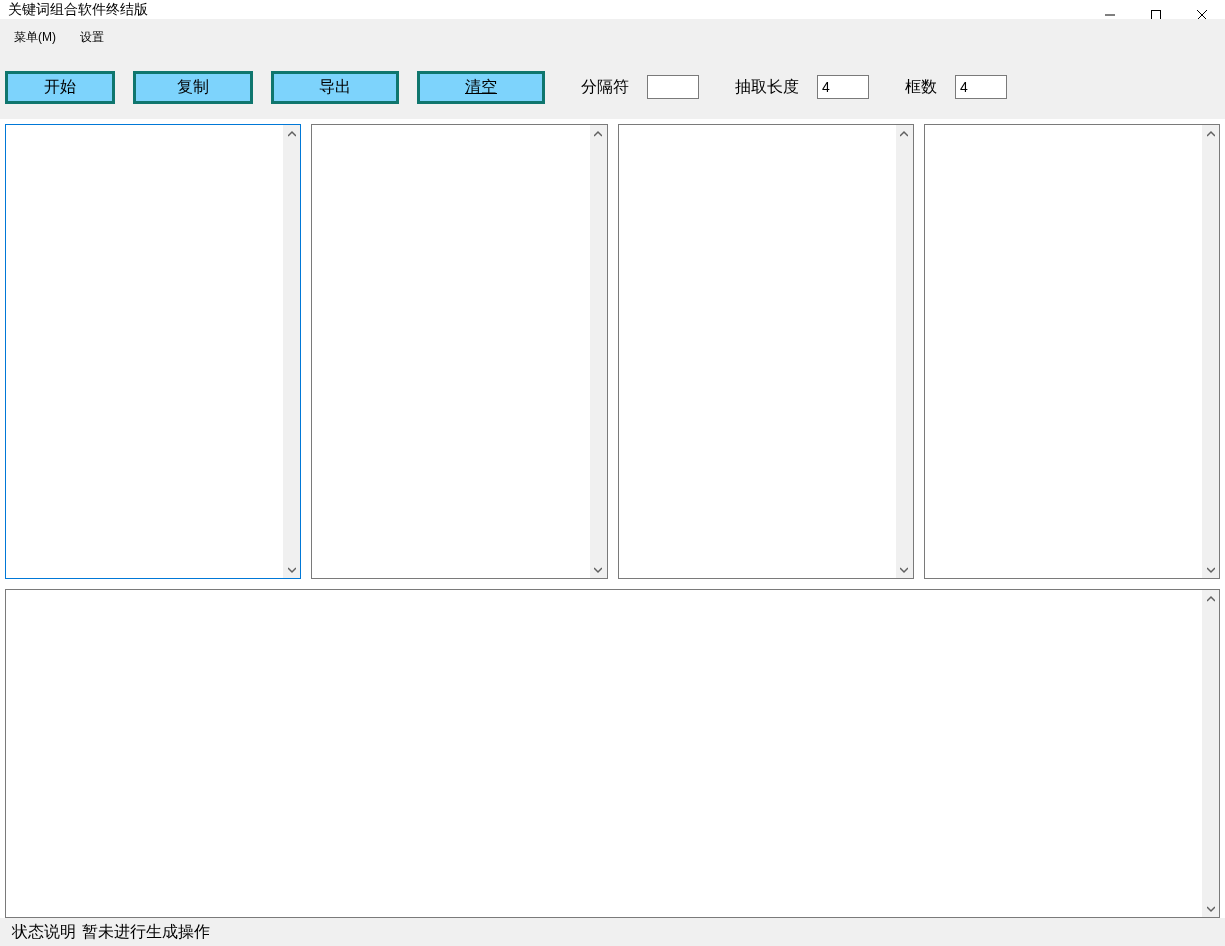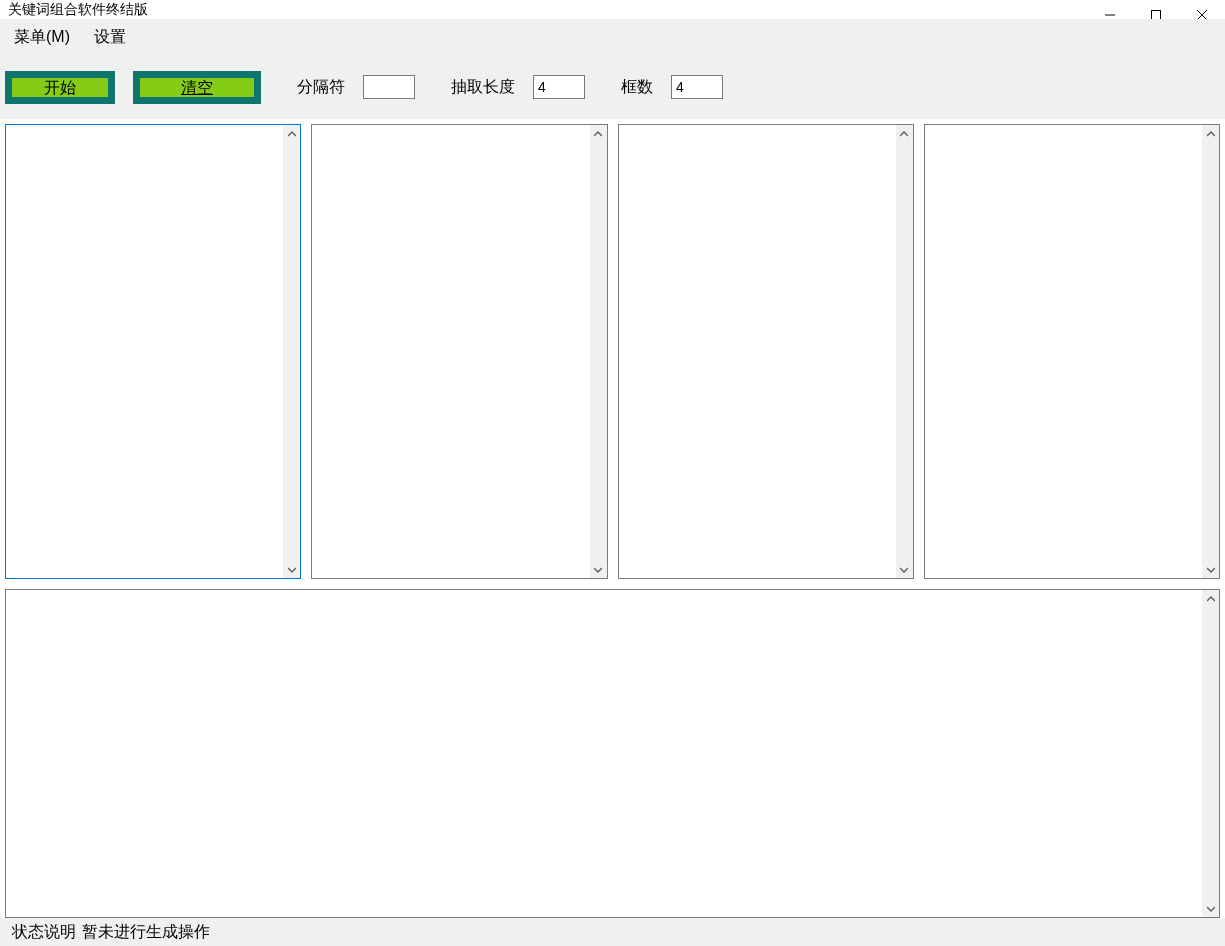--- a/index.html
+++ b/index.html
@@ -50,39 +50,39 @@
       fill: none;
     }
     
     .menubar {
       height: 36px;
       background: #f0f0f0;
       display: flex;
       align-items: center;
       padding-left: 14px;
       gap: 24px;
-      font-size: 16px;
+      font-size: 12px;
       color: #000;
     }
     .menubar-item {
       cursor: pointer;
     }
     
     .toolbar {
       height: 64px;
       background: #f0f0f0;
       display: flex;
       align-items: center;
       padding: 0 5px;
       gap: 18px;
     }
     .toolbar button {
       height: 33px;
-      background: #84cc16;
-      border: 7px solid #0f766e;
+      background: #7dd3fc;
+      border: 3px solid #0f766e;
       font-family: inherit;
       font-size: 16px;
       cursor: pointer;
       padding: 0;
     }
     .btn-start { width: 110px; }
     .btn-copy { width: 120px; }
     .btn-export { width: 128px; }
     .btn-clear { width: 128px; text-decoration: underline; }
     .btn-setbox { width: 128px; }
@@ -214,20 +214,22 @@
   </div>
 </div>
 
 <div class="menubar">
   <div class="menubar-item">菜单(M)</div>
   <div class="menubar-item">设置</div>
 </div>
 
 <div class="toolbar">
   <button class="btn-start">开始</button>
+  <button class="btn-copy">复制</button>
+  <button class="btn-export">导出</button>
   <button class="btn-clear">清空</button>
   <span class="toolbar-label">分隔符</span>
   <input type="text" class="inp-sep" value="" style="">
   <span class="toolbar-label">抽取长度</span>
   <input type="text" class="inp-len" value="4" style="">
   <span class="toolbar-label">框数</span>
   <input type="text" class="inp-count" value="4" style="">
 </div>
 
 <div class="columns">

